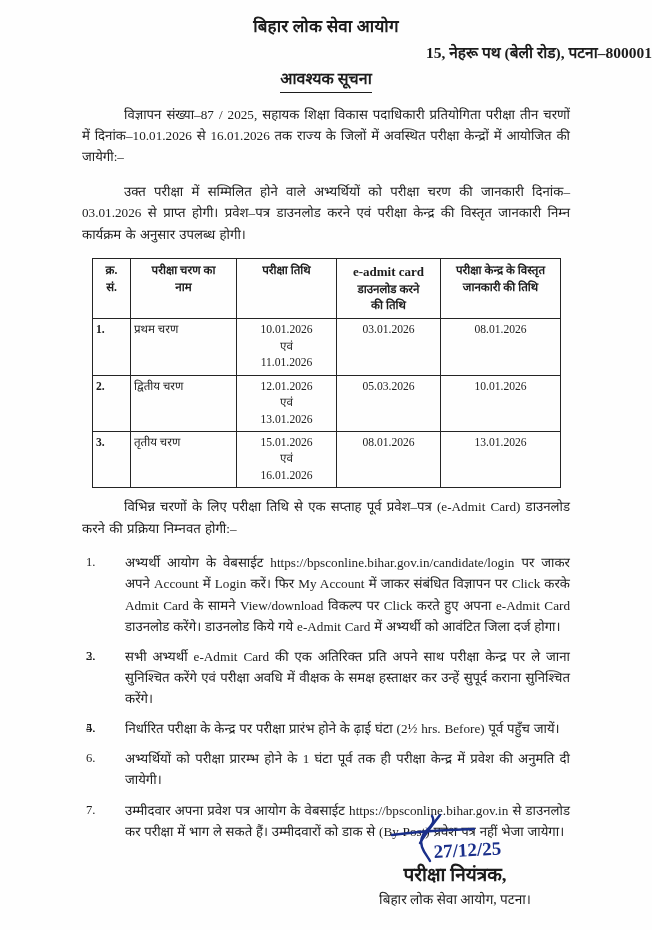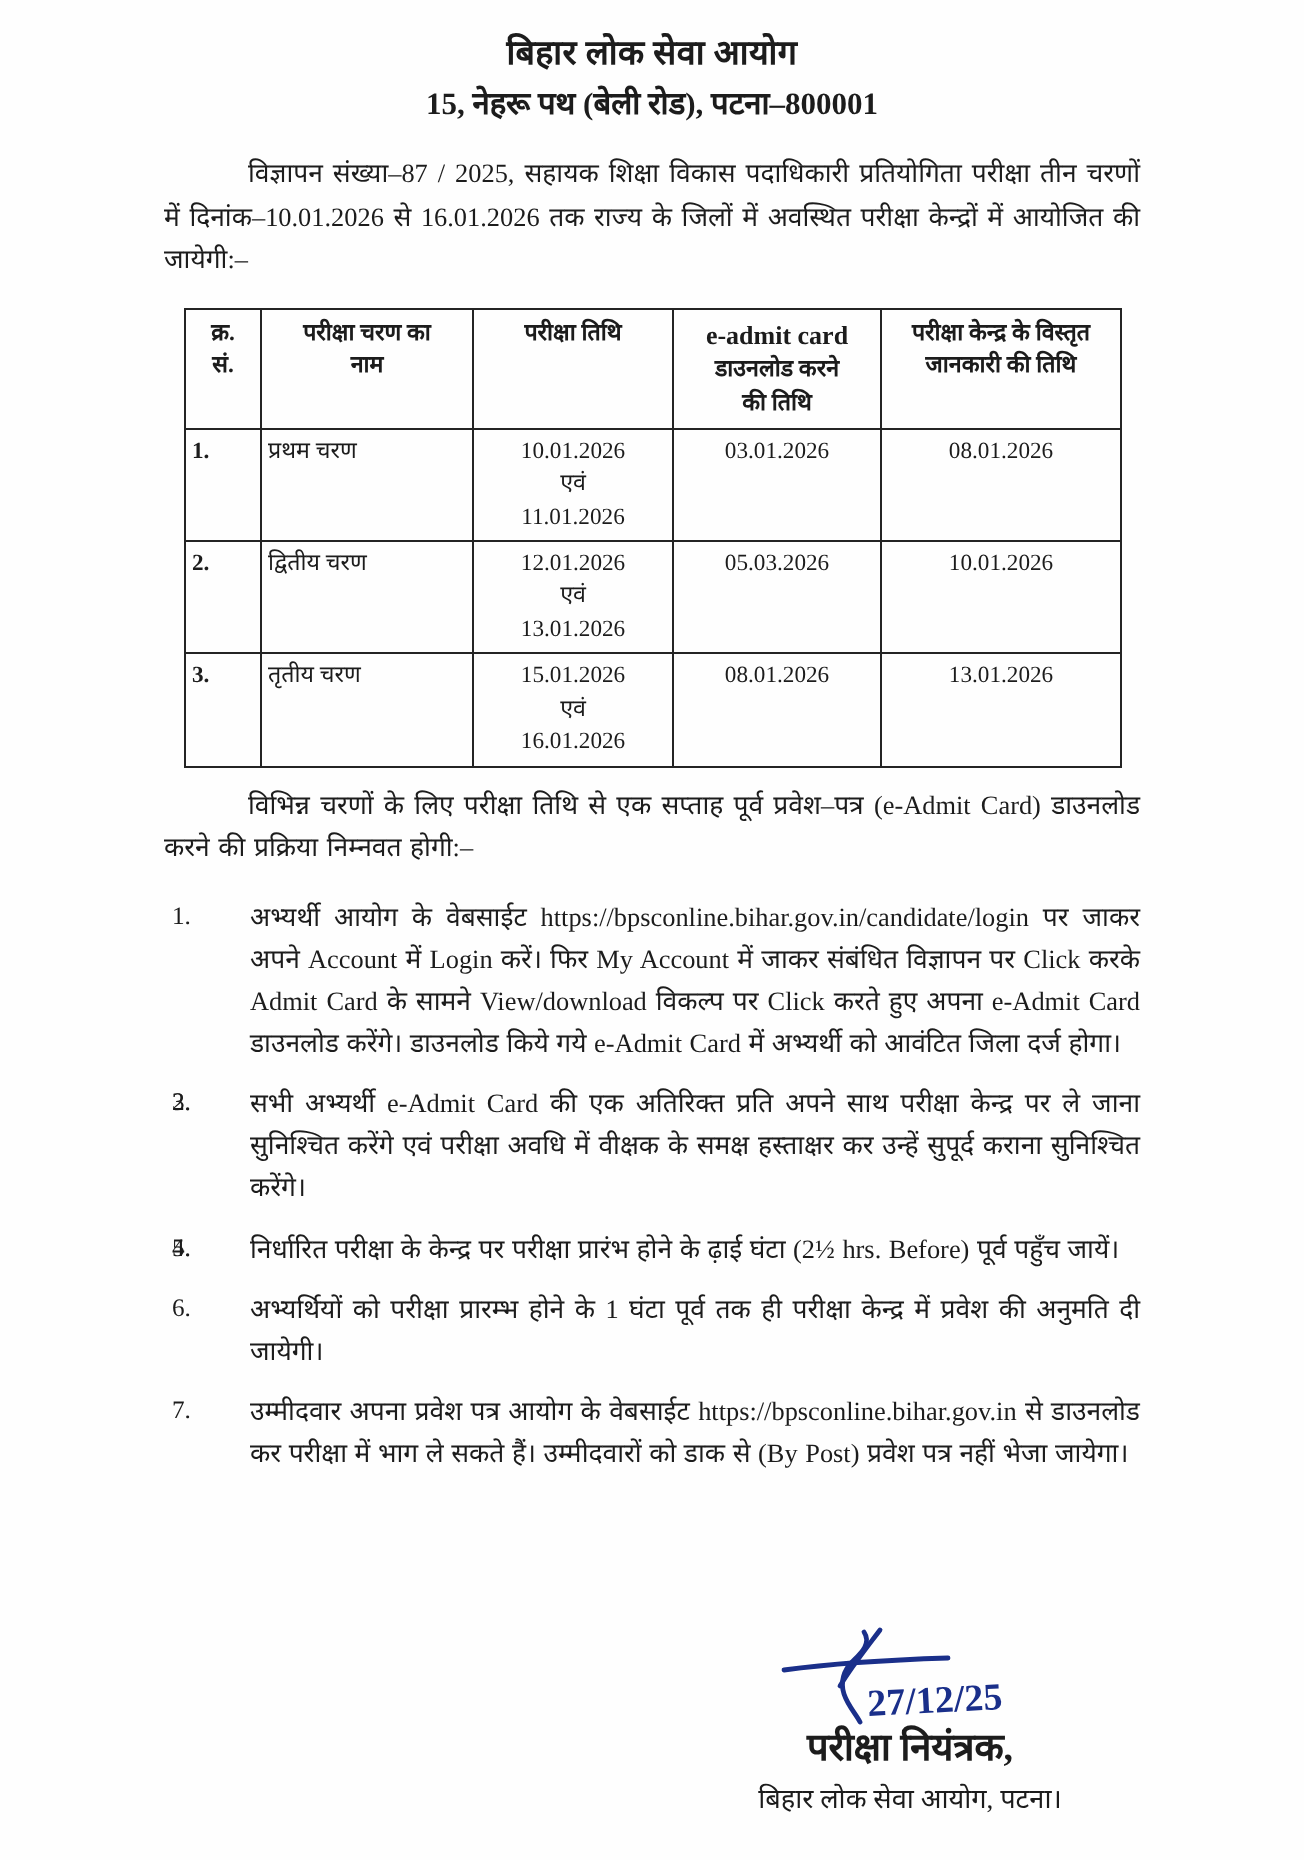--- a/index.html
+++ b/index.html
@@ -23,20 +23,21 @@
 
   
   .header { text-align: center; padding-top: 14px; }
   .org-name {
     font-size: 17px; font-weight: 700; letter-spacing: .2px;
     line-height: 1.5;
   }
   .org-addr {
     font-size: 15.5px; font-weight: 700; line-height: 1.6;
     margin-top: 1px;
+    text-align: right;
   }
   .notice-title {
     font-size: 16px; font-weight: 700; margin-top: 3px;
     display: inline-block;
     border-bottom: 1.4px solid #1c1c1c;
     padding-bottom: 1px;
     line-height: 1.4;
   }
 
   
@@ -126,25 +127,27 @@
   .sig-line2 { font-size: 13.6px; line-height: 1.5; }
 </style>
 </head>
 <body>
 
 <div class="page">
 
   <div class="header">
     <div class="org-name">बिहार लोक सेवा आयोग</div>
     <div class="org-addr">15, नेहरू पथ (बेली रोड), पटना–800001</div>
+    <div><span class="notice-title">आवश्यक सूचना</span></div>
   </div>
 
   <div class="body-wrap">
 
     <p class="para p1">विज्ञापन संख्या–87 / 2025, सहायक शिक्षा विकास पदाधिकारी प्रतियोगिता परीक्षा तीन चरणों में दिनांक–10.01.2026 से 16.01.2026 तक राज्य के जिलों में अवस्थित परीक्षा केन्द्रों में आयोजित की जायेगी:–</p>
+    <p class="para p2">उक्त परीक्षा में सम्मिलित होने वाले अभ्यर्थियों को परीक्षा चरण की जानकारी दिनांक–03.01.2026 से प्राप्त होगी। प्रवेश–पत्र डाउनलोड करने एवं परीक्षा केन्द्र की विस्तृत जानकारी निम्न कार्यक्रम के अनुसार उपलब्ध होगी।</p>
 
     <div class="table-wrap">
       <table class="sched">
         <thead>
           <tr>
             <th class="c0">
               <div>क्र.</div>
               <div>सं.</div>
             </th>
             <th class="c1">

